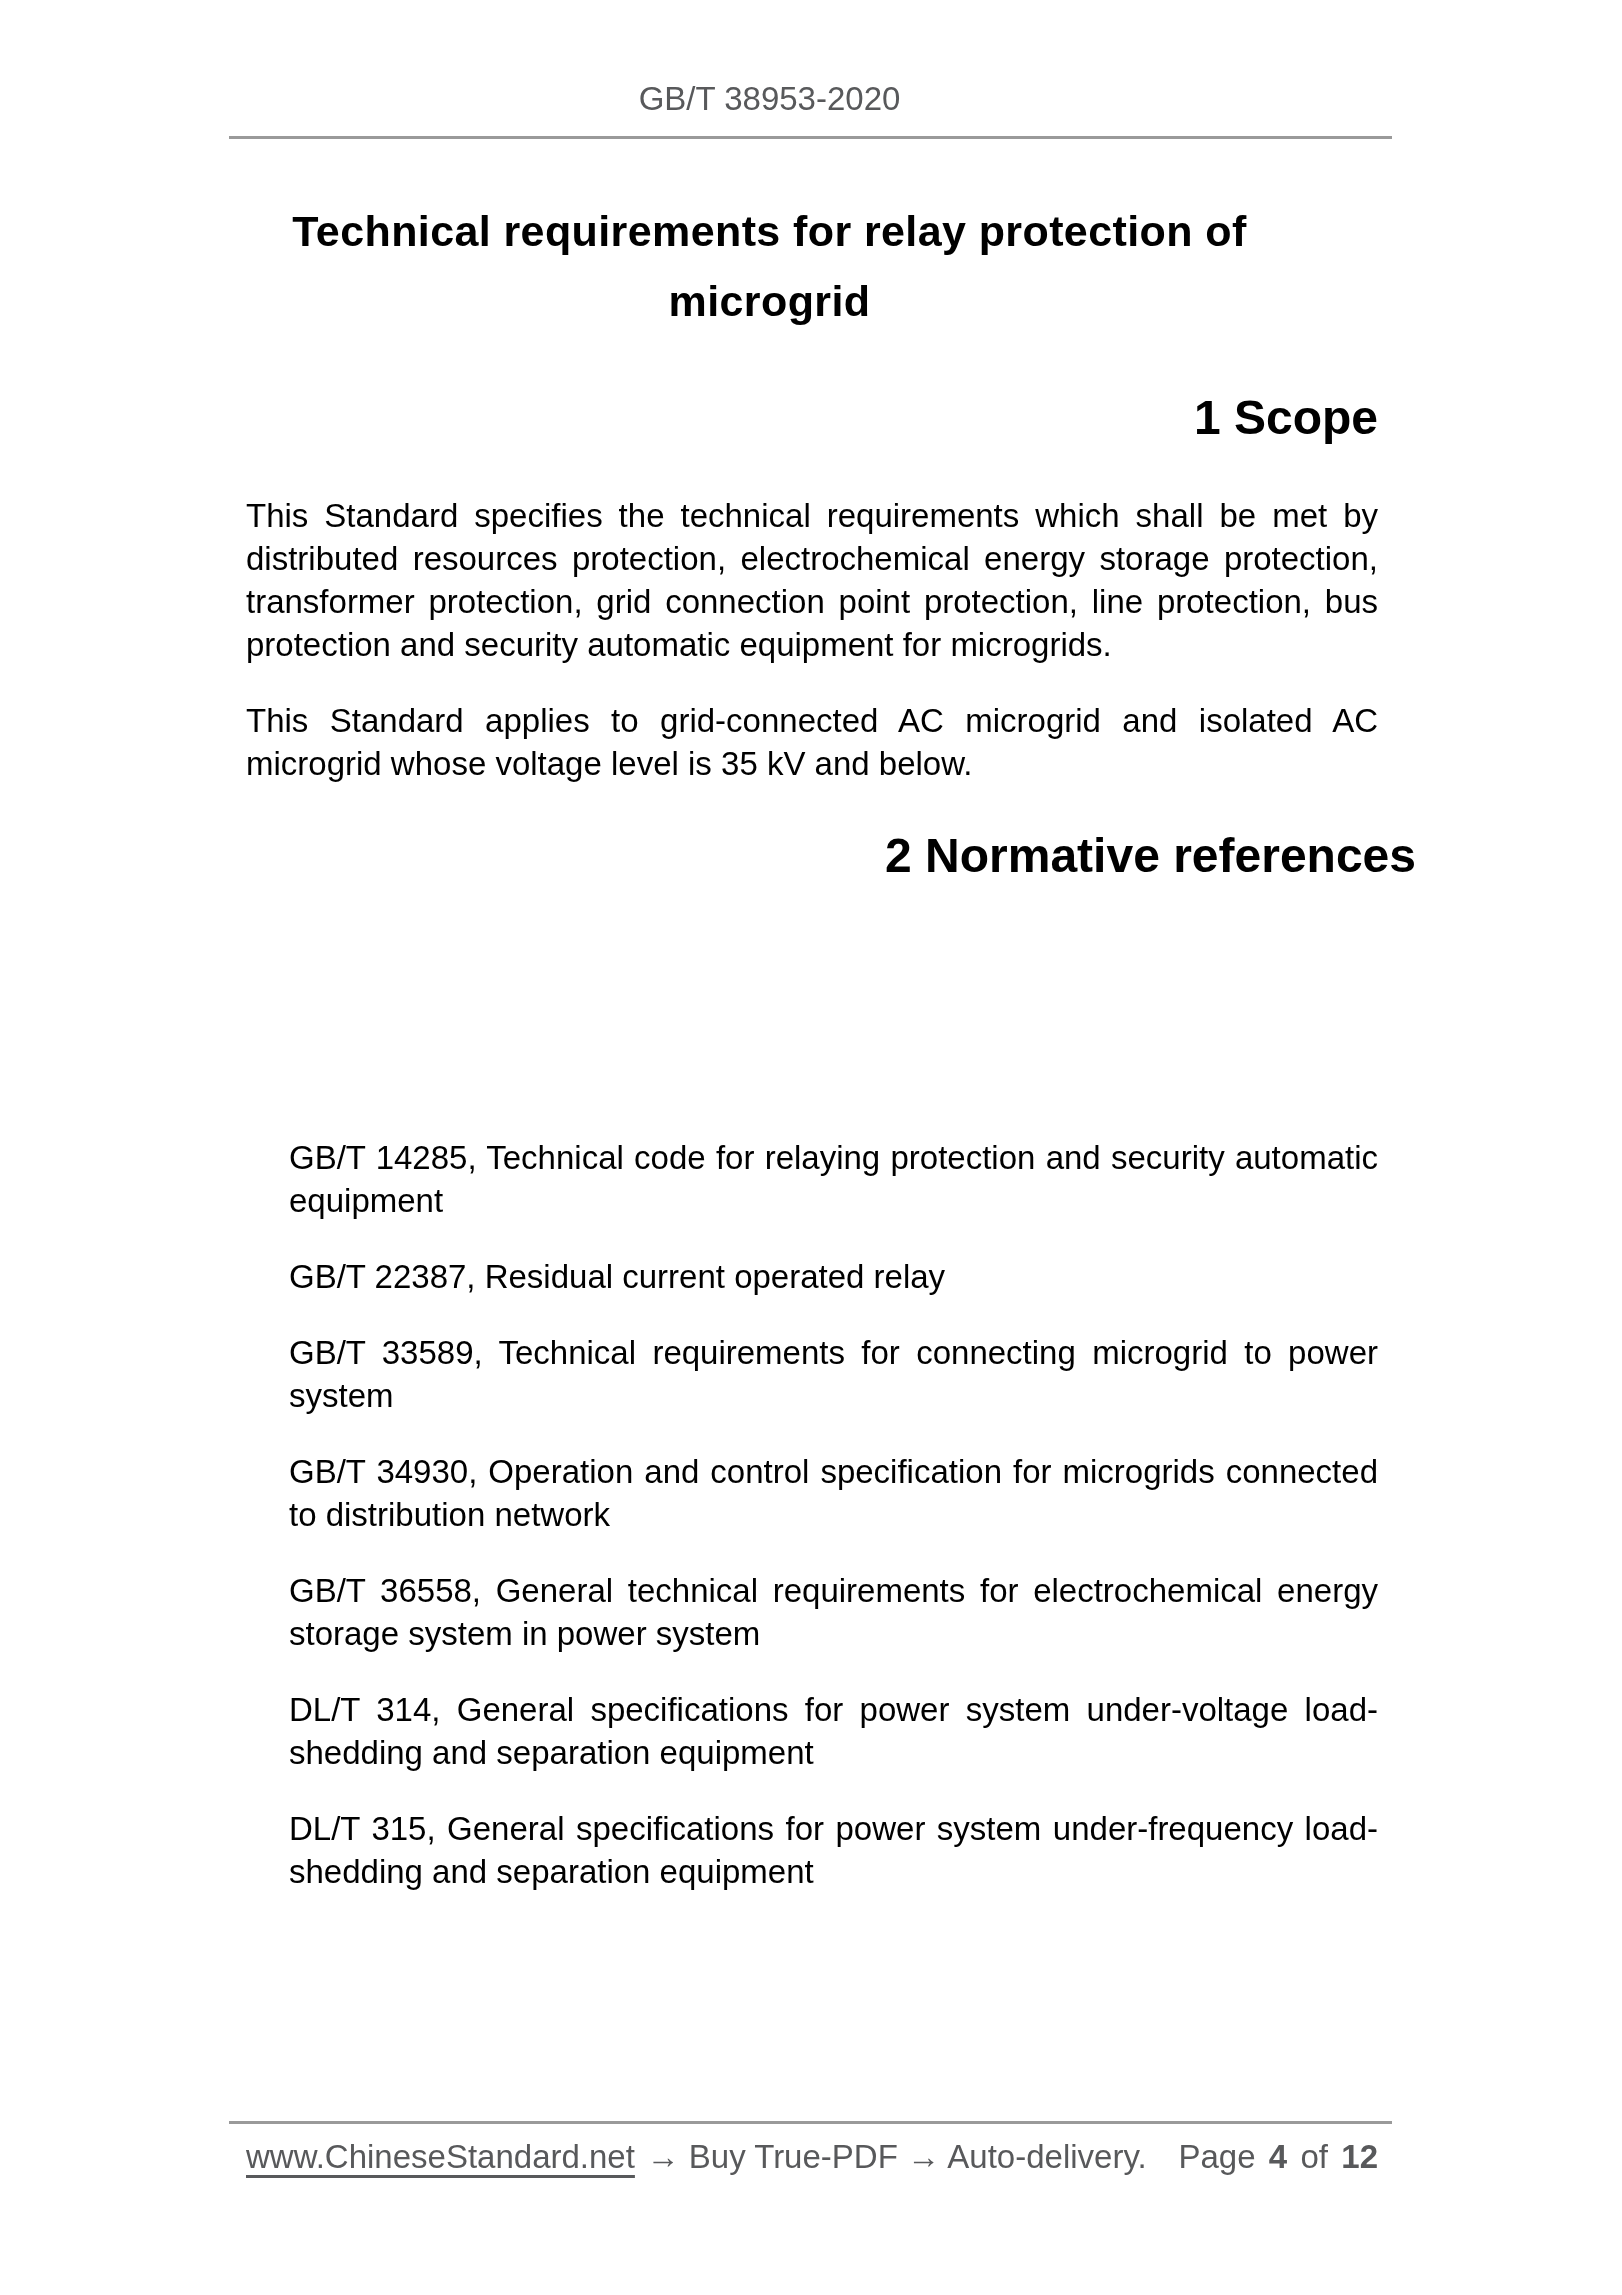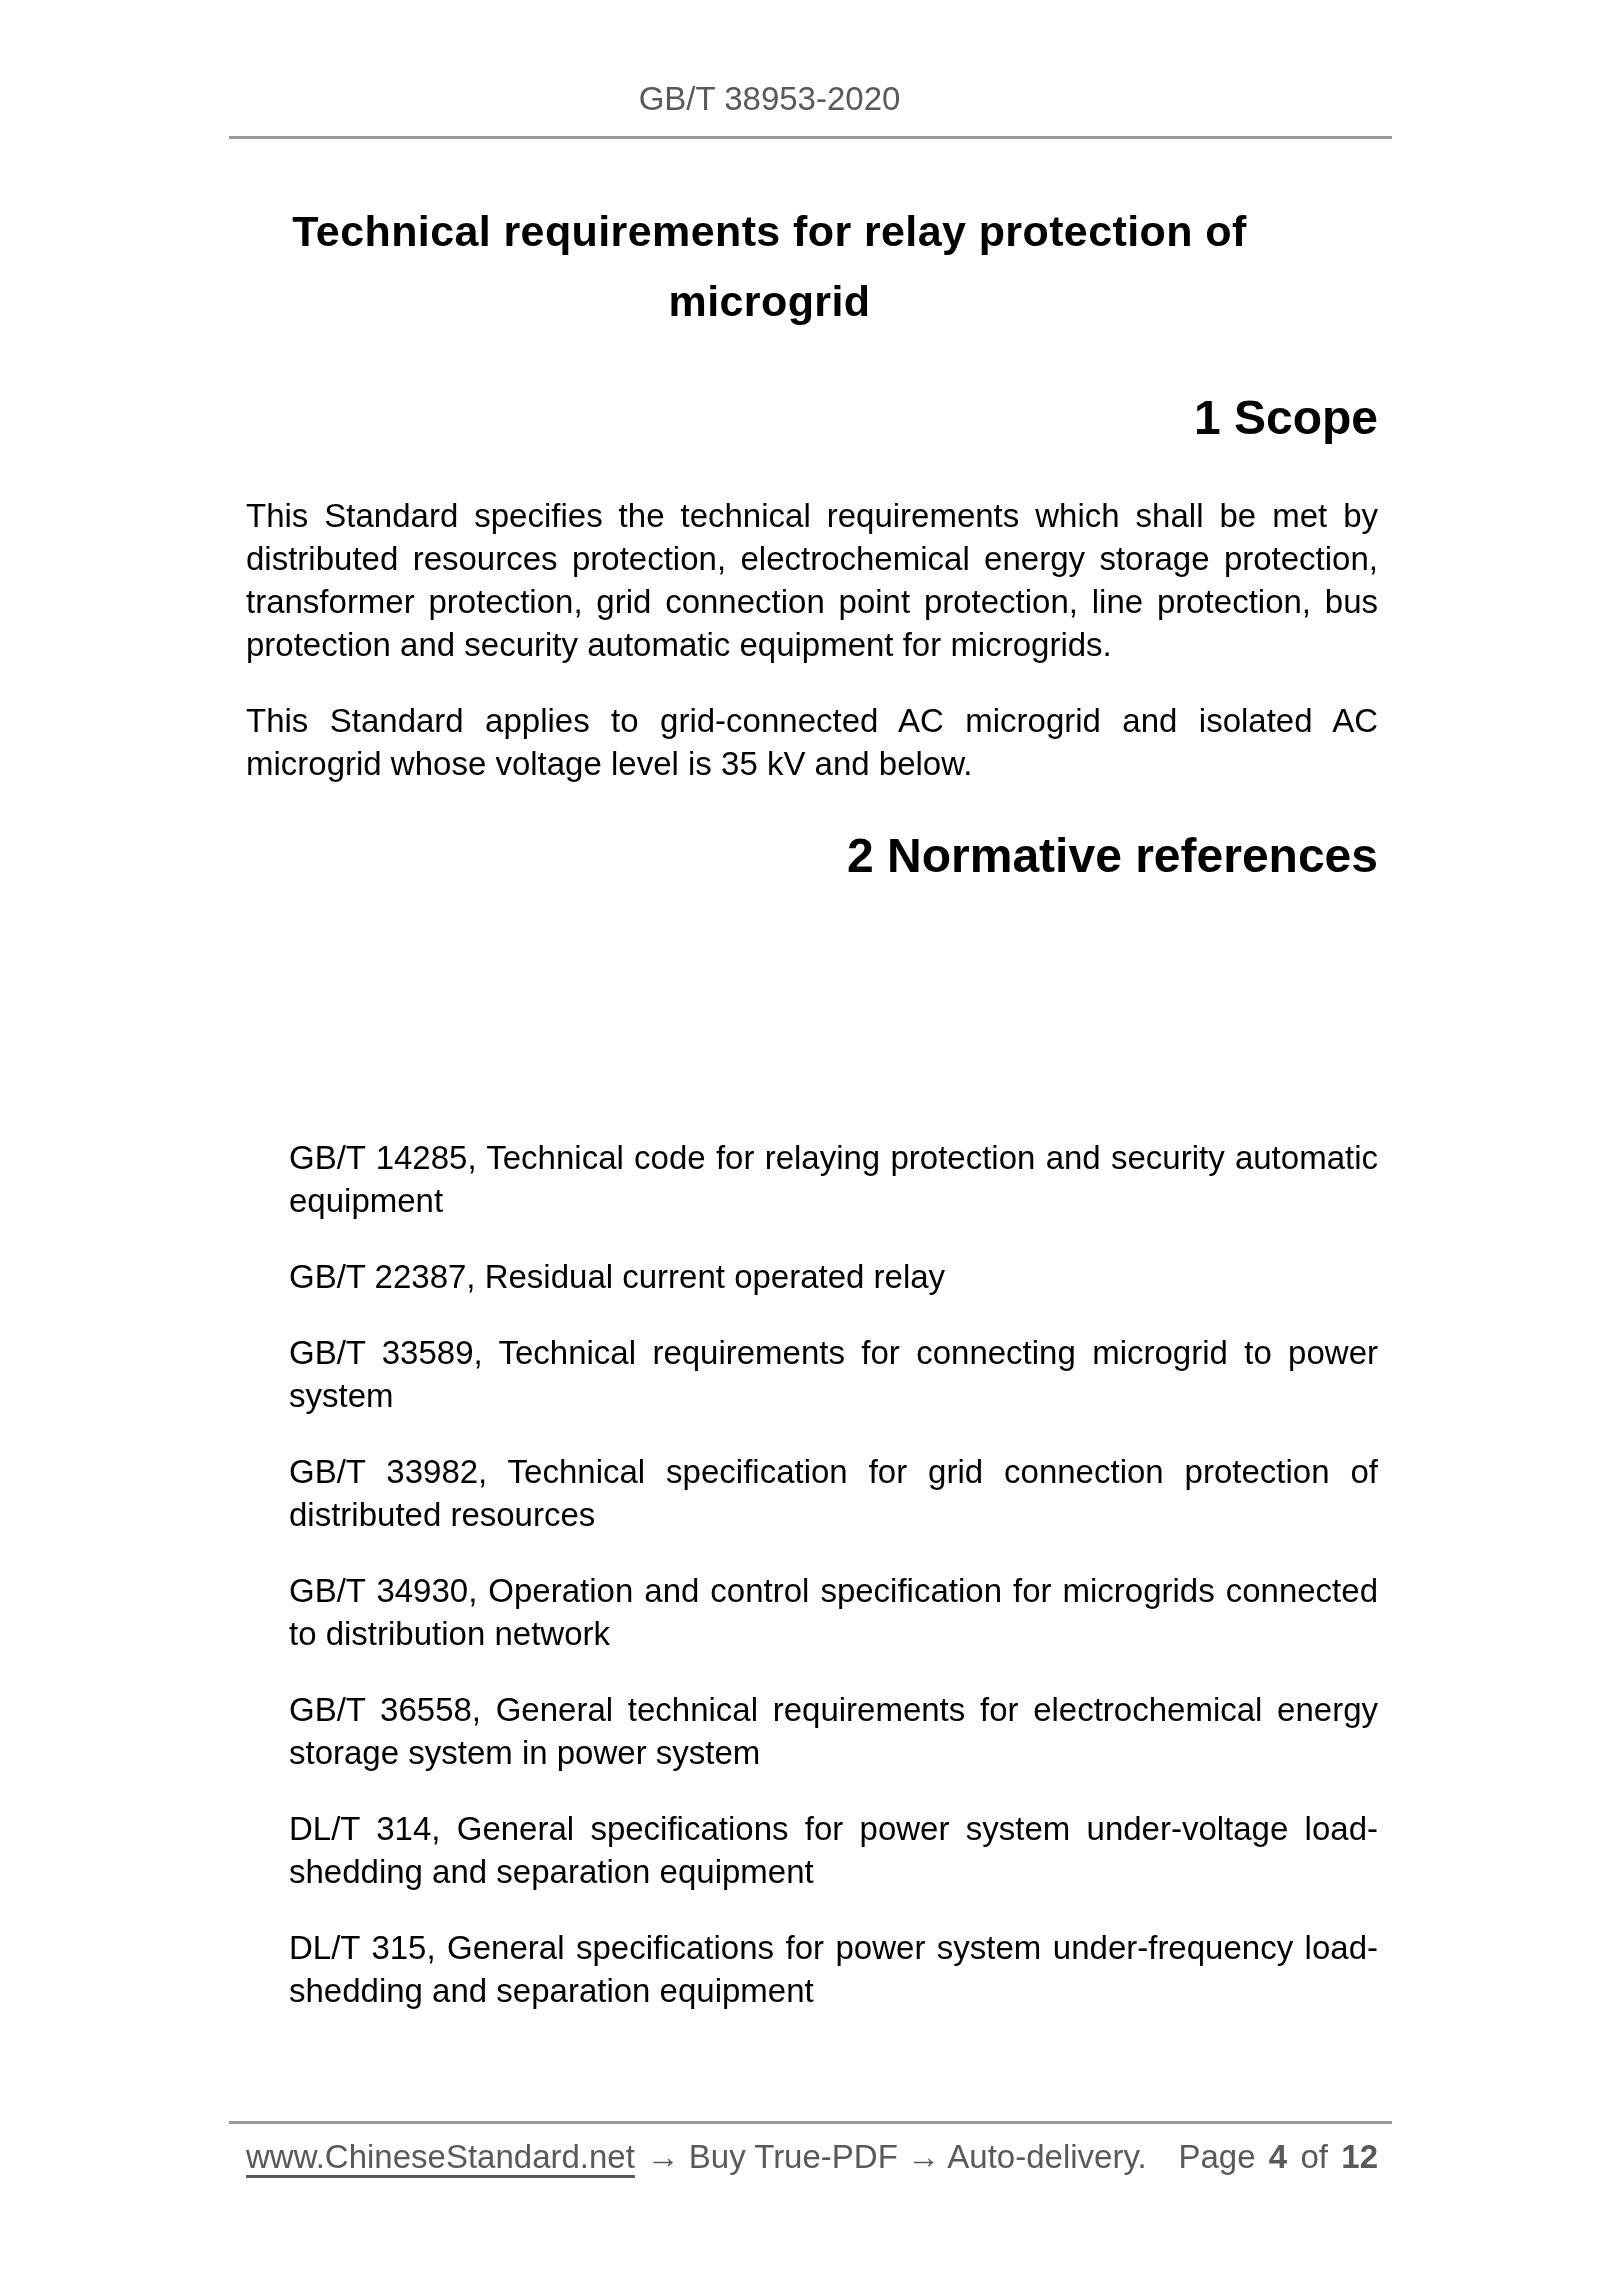--- a/index.html
+++ b/index.html
@@ -30,21 +30,21 @@
     font-size:43px; line-height:47px; font-weight:bold;
     letter-spacing:0.4px;
   }
   .title-line-1 { top:208px; }
   .title-line-2 { top:278px; }
   .sec-heading {
     position:absolute; left:246px; width:1132px;
     font-size:48px; line-height:58px; font-weight:bold;text-align:right;
   }
   .heading-scope { top:389px; }
-  .heading-norm  { top:827px; }
+  .heading-norm  { top:827px;margin-left:38px; }
   .para {
     position:absolute; left:246px; width:1132px;
     font-size:33px; line-height:43px;
     text-align:justify;
   }
   .para-scope-1 { top:494px; }
   .para-scope-2 { top:699px; }
   .para-norm-intro { top:932px; }
   .refs {
     position:absolute; left:289px; top:1136px; width:1089px;
@@ -92,21 +92,20 @@
 
   <div class="para para-scope-2">This Standard applies to grid-connected AC microgrid and isolated AC microgrid whose voltage level is 35 kV and below.</div>
 
   <div class="sec-heading heading-norm">2 Normative references</div>
 
 
   <div class="refs">
     <p>GB/T 14285, Technical code for relaying protection and security automatic equipment</p>
     <p>GB/T 22387, Residual current operated relay</p>
     <p>GB/T 33589, Technical requirements for connecting microgrid to power system</p>
-    <p>GB/T 33982, Technical specification for grid connection protection of distributed resources</p>
     <p>GB/T 34930, Operation and control specification for microgrids connected to distribution network</p>
     <p>GB/T 36558, General technical requirements for electrochemical energy storage system in power system</p>
     <p>DL/T 314, General specifications for power system under-voltage load-shedding and separation equipment</p>
     <p>DL/T 315, General specifications for power system under-frequency load-shedding and separation equipment</p>
   </div>
 
   <div class="rule rule-footer"></div>
 
   <div class="footer-row">
     <div>

